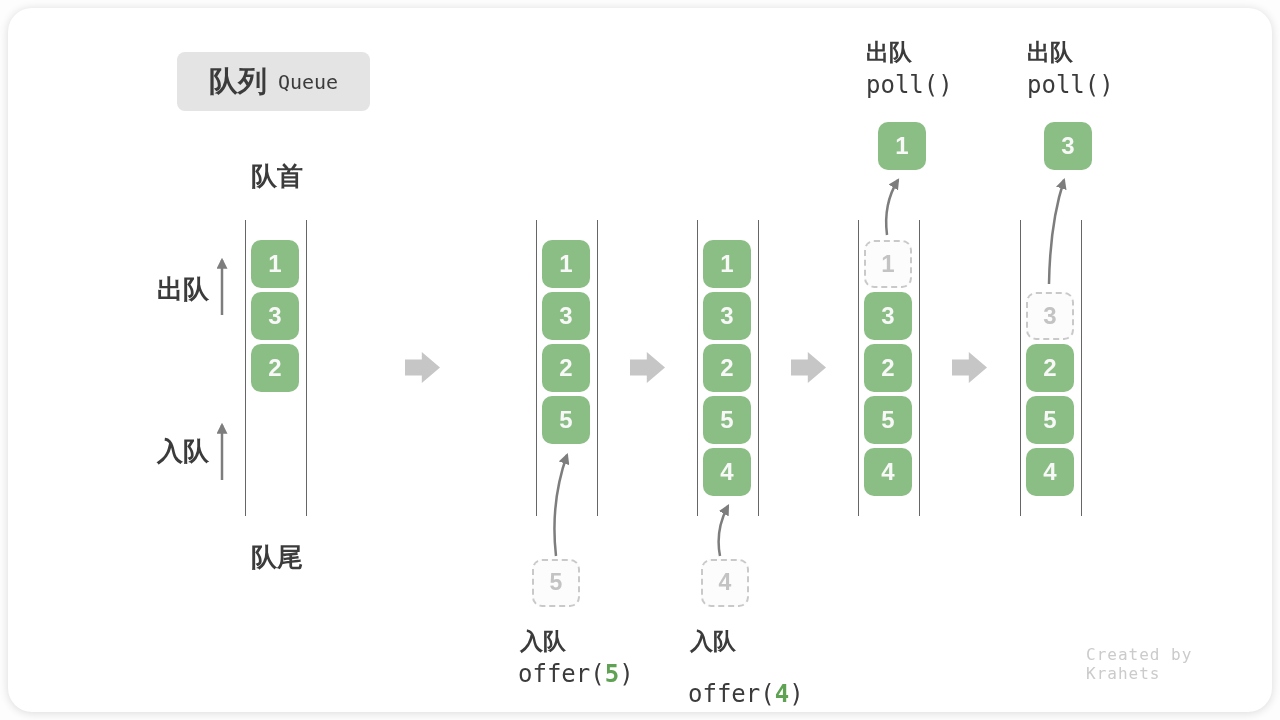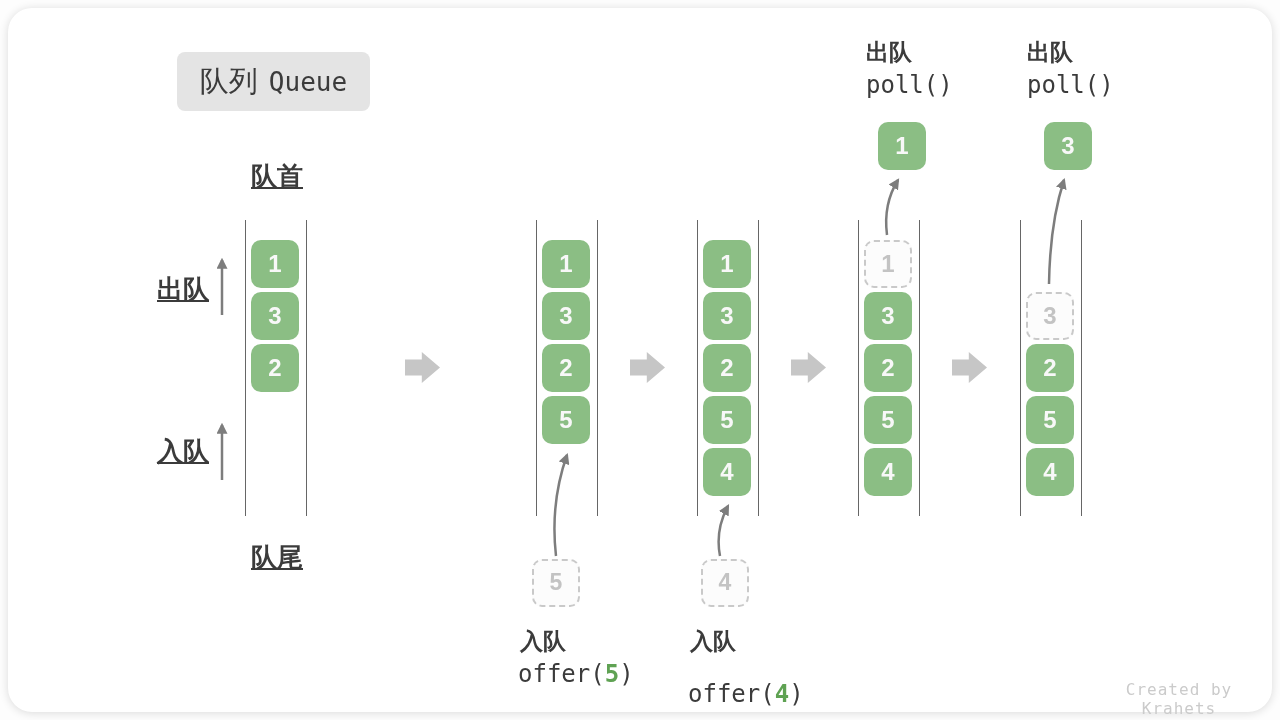--- a/index.html
+++ b/index.html
@@ -23,24 +23,24 @@
     background:#ffffff;border-radius:24px;
     box-shadow:0 1px 10px rgba(0,0,0,0.14);
   }
   .abs{position:absolute;}
   
   .title-box{
     left:169px;top:44px;width:193px;height:59px;
     background:var(--title-bg);border-radius:8px;
     display:flex;align-items:center;justify-content:center;gap:11px;
   }
-  .title-zh{font-size:29px;font-weight:400;color:var(--text-dark);}
-  .title-en{font-size:26px;font-family:"DejaVu Sans Mono",monospace;color:var(--text-dark);}
+  .title-zh{font-size:29px;font-weight:700;color:var(--text-dark);}
+  .title-en{font-size:20px;font-family:"DejaVu Sans Mono",monospace;color:var(--text-dark);}
   
-  .zh-bold{font-size:26px;font-weight:700;color:var(--text-dark);line-height:30px;text-decoration:underline;}
+  .zh-bold{font-size:26px;font-weight:700;color:var(--text-dark);line-height:30px;}
   .lbl-front{left:238px;top:153px;width:62px;text-align:center;}
   .lbl-rear{left:238px;top:534px;width:62px;text-align:center;}
   .lbl-dequeue{left:149px;top:266px;}
   .lbl-enqueue{left:149px;top:428px;}
   
   .qcol{
     position:absolute;top:212px;width:62px;height:296px;box-sizing:border-box;
     border-left:1.5px solid var(--line-gray);border-right:1.5px solid var(--line-gray);
   }
   .cell{
@@ -65,22 +65,22 @@
   
   .op-zh{font-size:23px;font-weight:700;color:var(--text-dark);line-height:26px;}
   .op-code{font-size:24px;font-family:"DejaVu Sans Mono",monospace;color:var(--text-dark);line-height:28px;white-space:pre;}
   .op-code .arg{color:var(--code-green);font-weight:700;}
   
   .block-arrow{
     width:35px;height:31px;background:var(--block-arrow-gray);
     clip-path:polygon(0% 24%,48% 24%,48% 0%,100% 50%,48% 100%,48% 76%,0% 76%);
   }
   .credit{
-    left:1078px;top:672px;font-size:16px;letter-spacing:1px;
-    font-family:"DejaVu Sans Mono",monospace;color:var(--credit-gray);text-align:center;
+    left:1078px;top:637px;font-size:16px;letter-spacing:1px;
+    font-family:"DejaVu Sans Mono",monospace;color:var(--credit-gray);
   }
   svg.arrow-layer{position:absolute;left:0;top:0;pointer-events:none;}
 </style>
 </head>
 <body>
 
 <div class="canvas">
   <div class="card">
 
     <div class="abs title-box">

